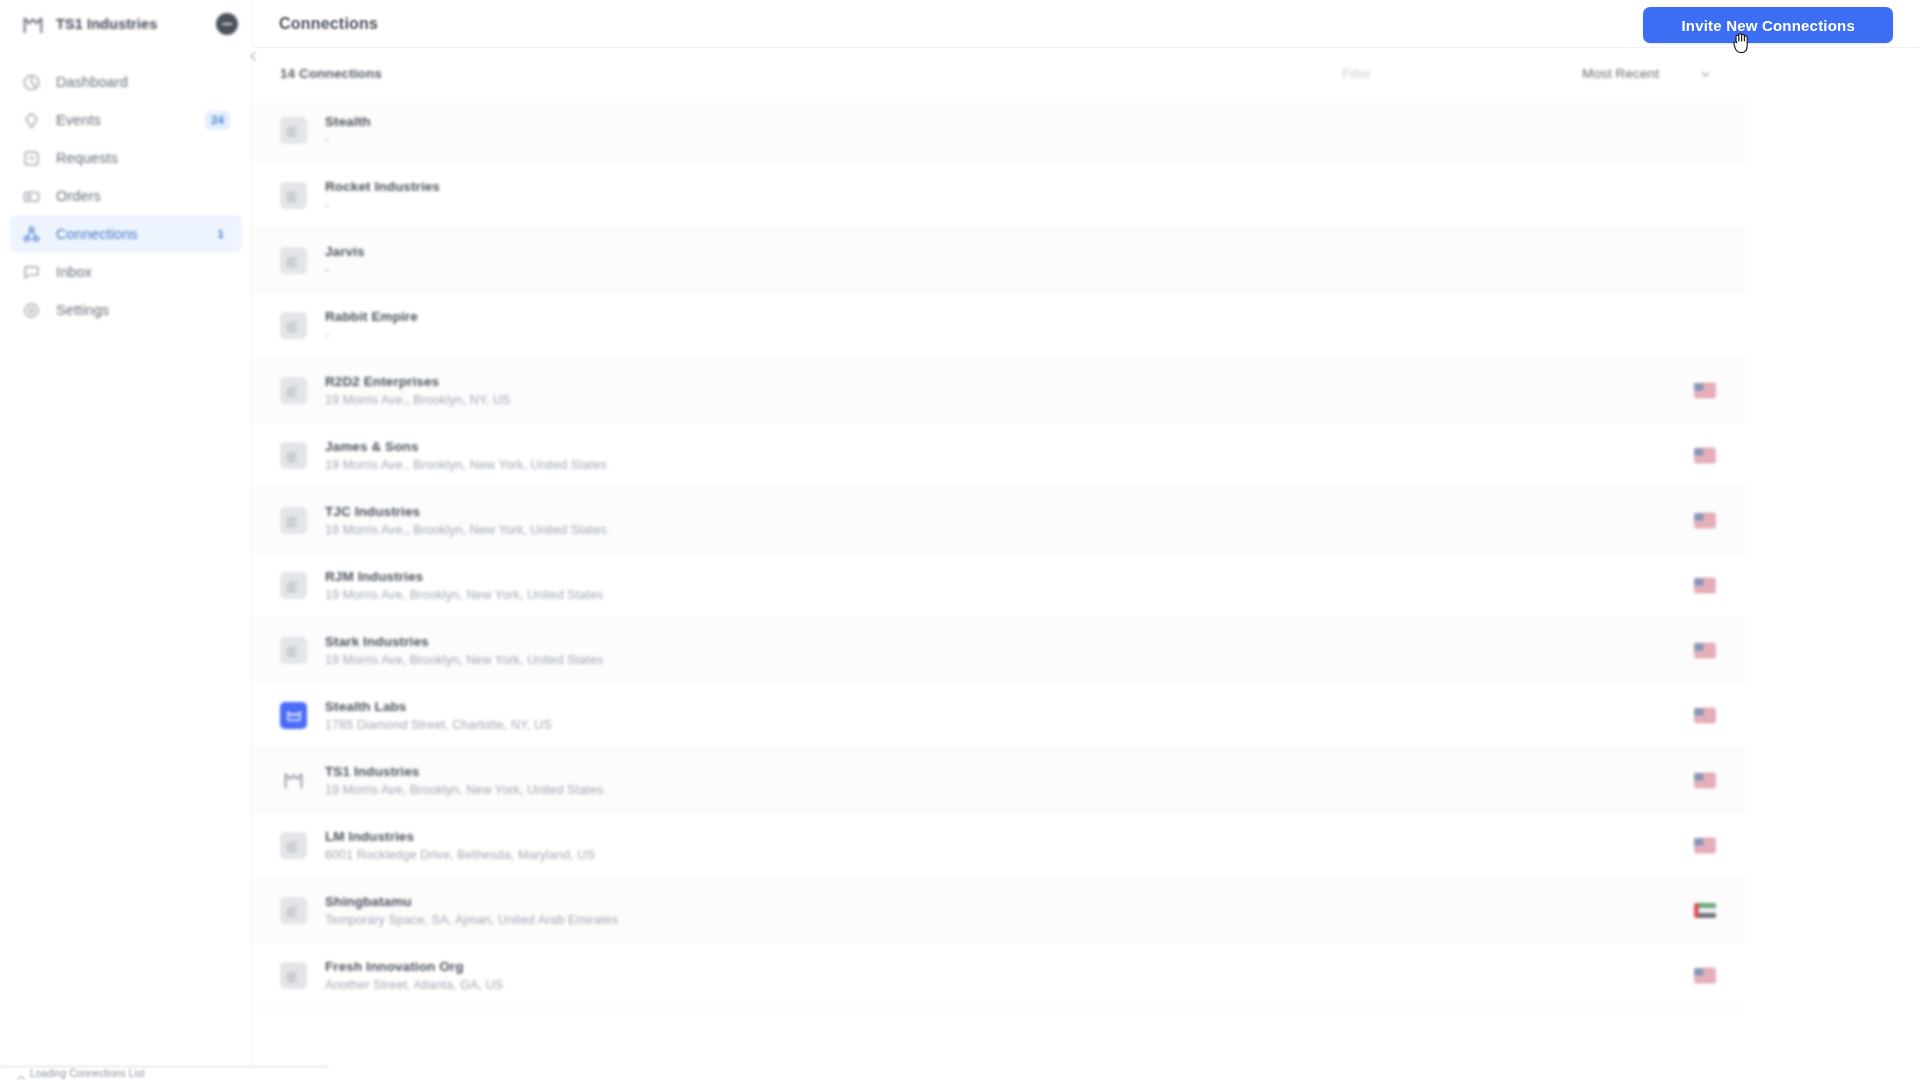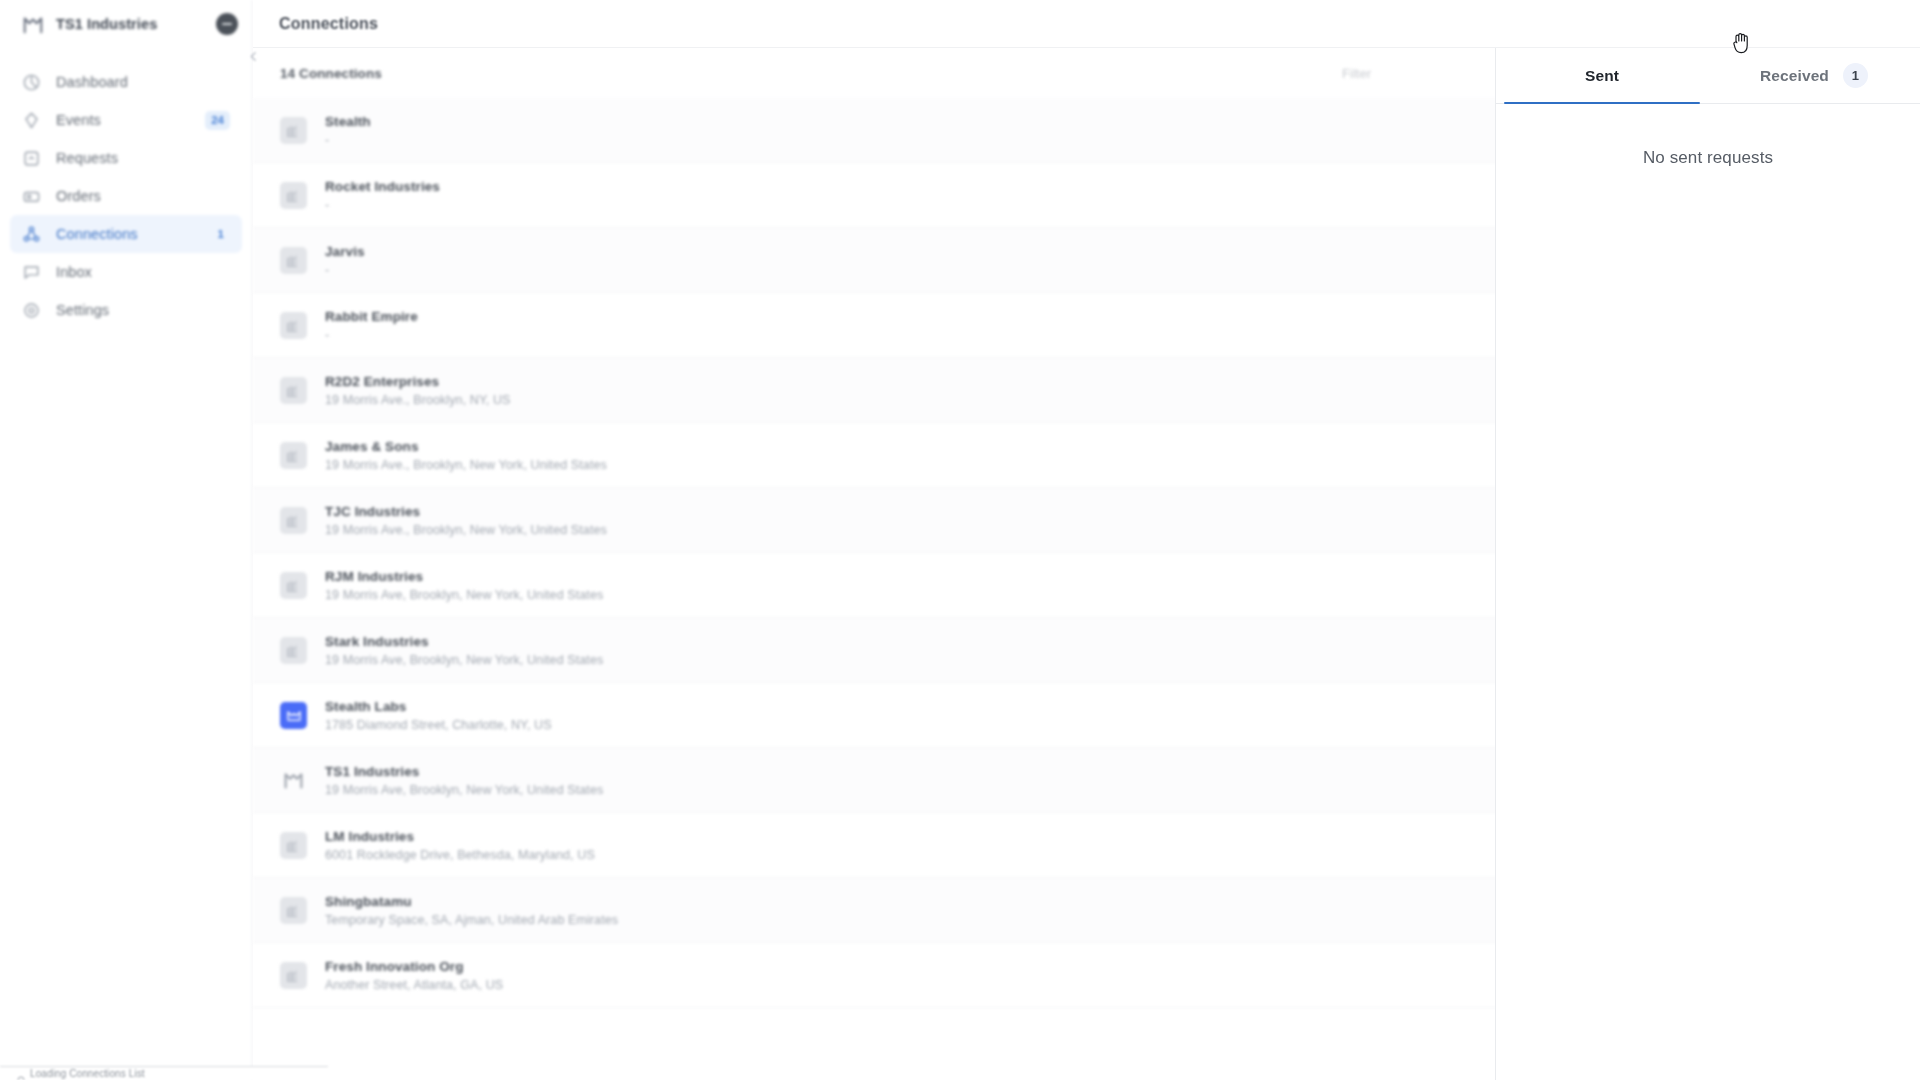--- a/index.html
+++ b/index.html
@@ -594,35 +594,24 @@
                 <rect y="6.9" width="22" height="1.15" fill="#d9687a"></rect>
                 <rect y="9.2" width="22" height="1.15" fill="#d9687a"></rect>
                 <rect y="11.5" width="22" height="1.15" fill="#d9687a"></rect>
                 <rect y="13.8" width="22" height="1.15" fill="#d9687a"></rect>
                 <rect width="9.5" height="8.1" fill="#8b96b4"></rect>
               </svg></span>
           </div>
         </div>
     </div>
 
-    <section class="rightpanel">
-      <div class="tabs">
-        <div class="tab active">
-          <span class="tab-label">Sent</span>
-        </div>
-        <div class="tab">
-          <span class="tab-label">Received</span>
-          <span class="tab-badge">1</span>
-        </div>
-      </div>
-      <div class="empty">No sent requests</div>
-    </section>
 
   </main>
 
+  <button class="invite-btn">Invite New Connections</button>
 
   <span class="cursor">
     <svg viewBox="0 0 20 24" width="20" height="24">
       <path d="M3 9V4.5a1.4 1.4 0 0 1 2.8 0V9V3a1.4 1.4 0 0 1 2.8 0v6V3.8a1.4 1.4 0 0 1 2.8 0V9V5.2a1.4 1.4 0 0 1 2.8 0v8.3c0 4.4-2.2 7.2-6 7.2-3.4 0-5.4-2.1-6.2-5L1 12.2c-.4-1 .2-2 1.2-2.2.7-.2 1.3.1 1.6.7z" fill="#ffffff" stroke="#1b1d21" stroke-width="1.2" stroke-linejoin="round"></path>
     </svg>
   </span>
 
   <div class="statusbar">
     <span class="sb-ico">
       <svg viewBox="0 0 24 24" fill="none" stroke="currentColor" stroke-width="3">

